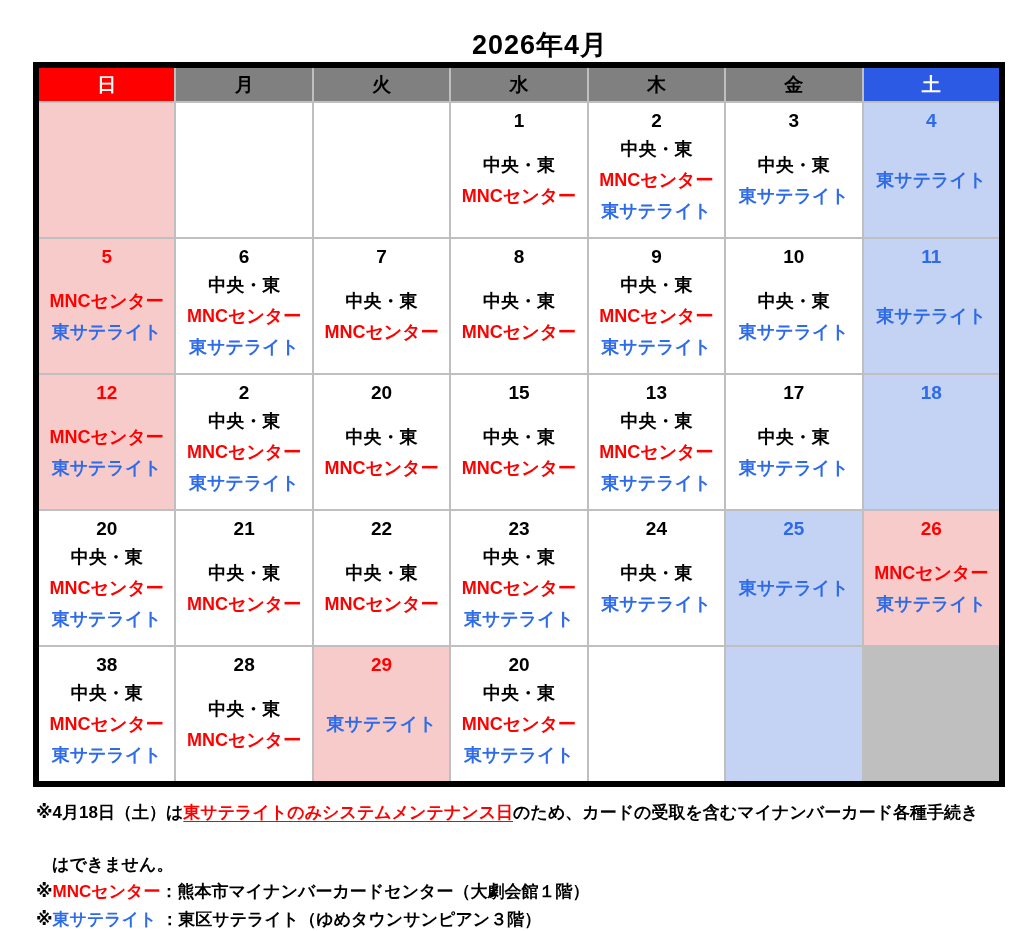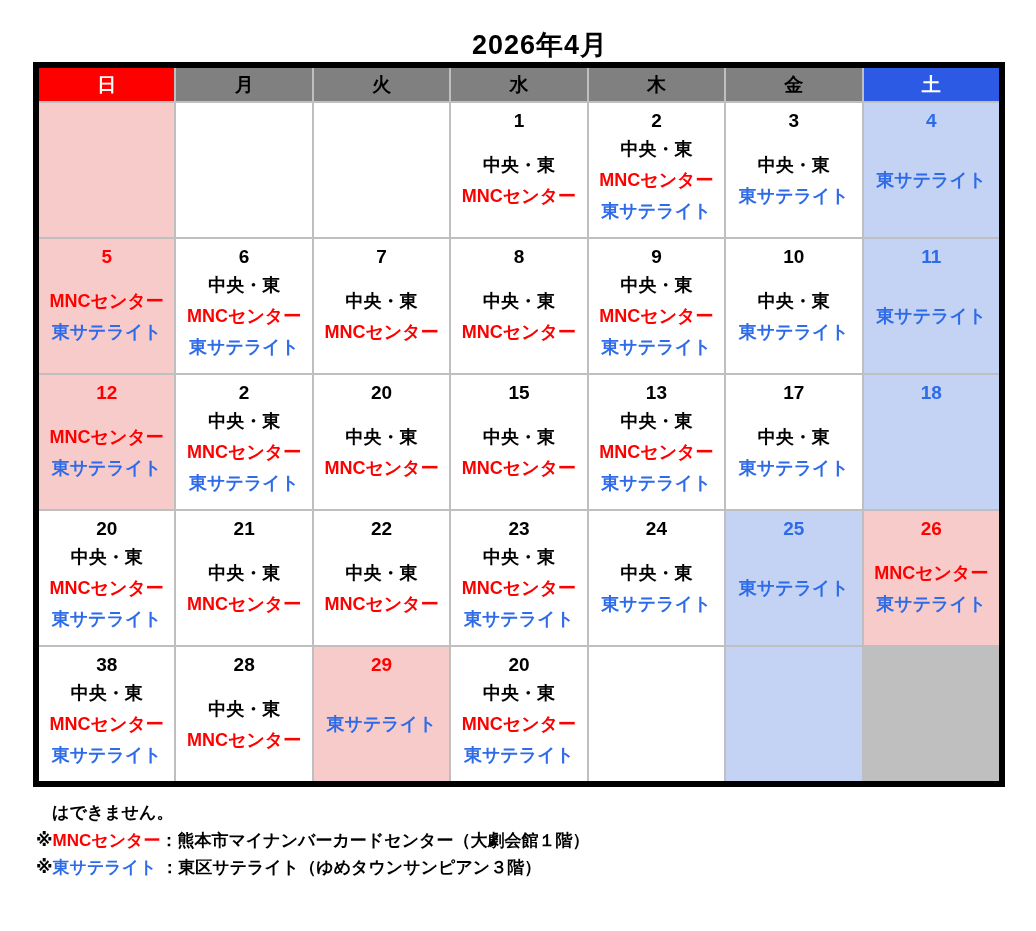--- a/index.html
+++ b/index.html
@@ -55,21 +55,21 @@
   .cell-lines{
     flex:1;display:flex;flex-direction:column;justify-content:center;
     padding-bottom:10px;width:100%;
   }
   .cell-line{font-size:18px;line-height:31px;text-align:center;white-space:nowrap;}
   .t-black{color:#000000;}
   .t-red{color:var(--red);}
   .t-blue{color:var(--blue);}
   .notes{position:absolute;left:36px;top:799px;width:985px;}
   .note-line{font-size:17px;line-height:27.5px;white-space:nowrap;}
-  .note-line.indent{padding-left:16px;}
+  .note-line.indent{padding-left:16px;margin-top:24px;}
   .seg-black{color:#000000;}
   .seg-red{color:var(--red);}
   .seg-blue{color:var(--blue);}
   .seg-red-underline{color:var(--red);text-decoration:underline;text-underline-offset:3px;}
 </style>
 </head>
 <body>
 
 <div class="page-title">2026年4月</div>
 
@@ -302,16 +302,17 @@
       <div class="day-num num-black"></div>
       <div class="cell-lines"></div>
     </div>
     <div class="day-cell bg-blue">
       <div class="day-num num-blue"></div>
       <div class="cell-lines"></div>
     </div>
   </div>
 
 <div class="notes" id="notes">
+    <div class="note-line"><span class="seg-black">※4月18日（土）は</span><span class="seg-red-underline">東サテライトのみシステムメンテナンス日</span><span class="seg-black">のため、カードの受取を含むマイナンバーカード各種手続き</span></div>
     <div class="note-line indent"><span class="seg-black">はできません。</span></div>
     <div class="note-line"><span class="seg-black">※</span><span class="seg-red">MNCセンター</span><span class="seg-black">：熊本市マイナンバーカードセンター（大劇会館１階）</span></div>
     <div class="note-line"><span class="seg-black">※</span><span class="seg-blue">東サテライト</span><span class="seg-black"> ：東区サテライト（ゆめタウンサンピアン３階）</span></div>
   </div>
 
 </body></html>

